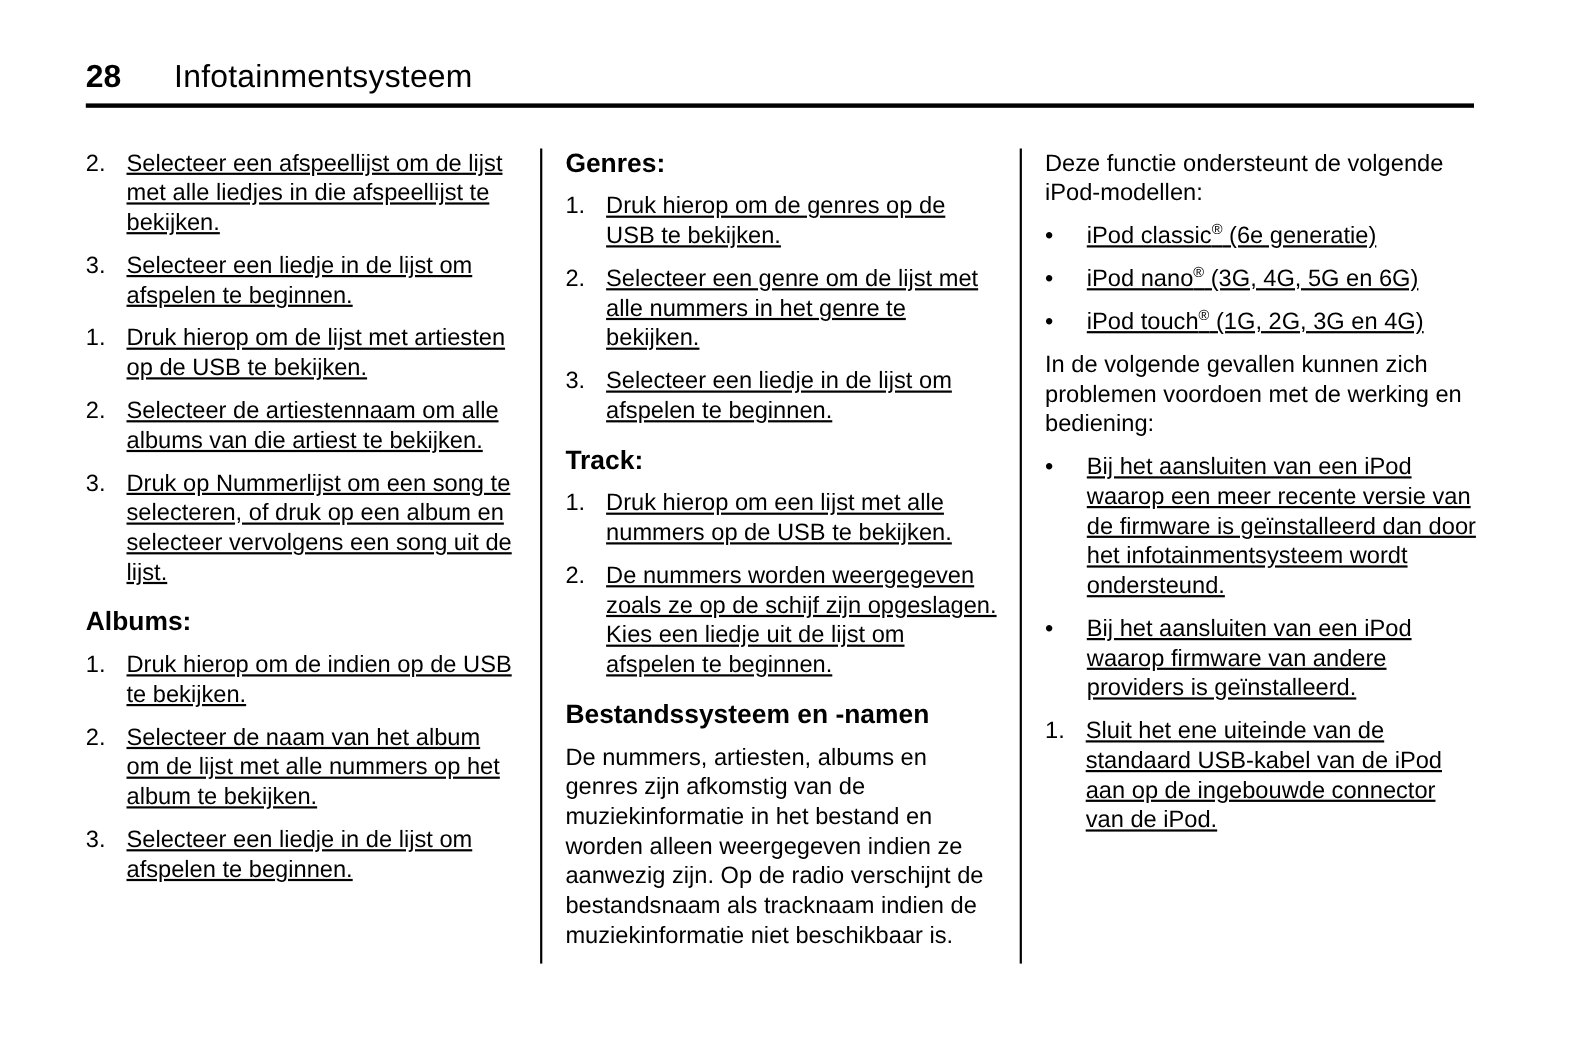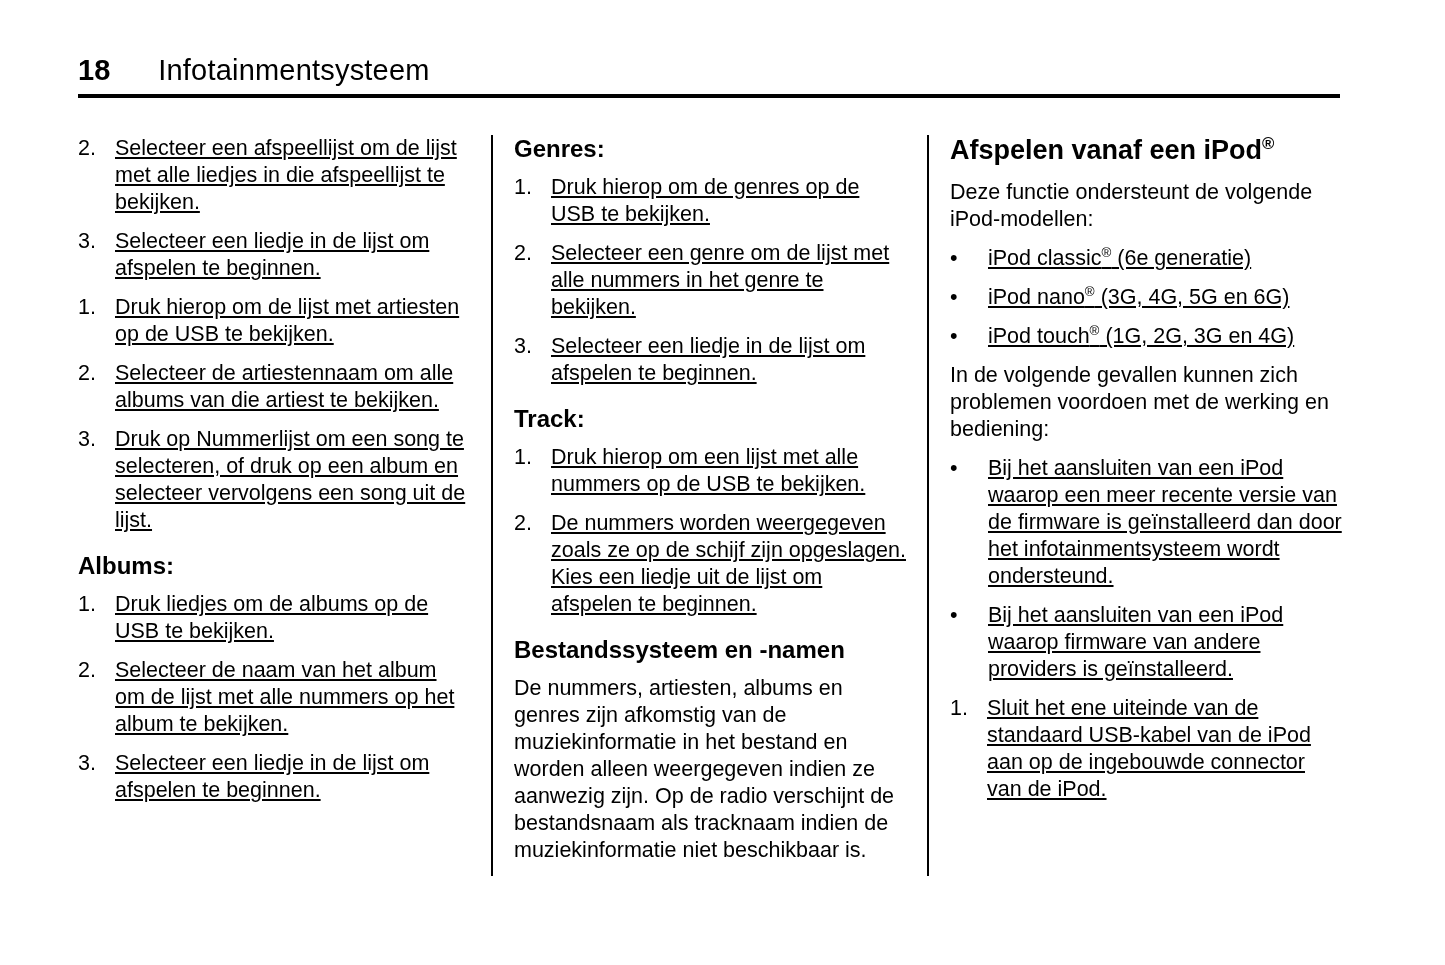--- a/index.html
+++ b/index.html
@@ -29,21 +29,21 @@
   .big-h { font-size: 27px; font-weight: bold; margin: 0 0 13px 0; line-height: 31px; }
   .para { margin: 0 0 12px 0; }
   .col > :first-child { margin-top: 0; }
   sup { font-size: 0.62em; line-height: 0; vertical-align: super; }
 </style>
 </head>
 <body>
 
 <div class="header">
   <div class="header-line">
-    <span class="page-num">18</span>
+    <span class="page-num">28</span>
     <span class="page-title">Infotainmentsysteem</span>
   </div>
   <div class="rule"></div>
 </div>
 
 <div class="content">
 
   <div class="col">
     <div class="li">
       <span class="marker">2.</span>
@@ -63,21 +63,21 @@
       <div class="li-text">Selecteer de artiestennaam om alle albums van die artiest te bekijken.</div>
     </div>
     <div class="li">
       <span class="marker">3.</span>
       <div class="li-text">Druk op Nummerlijst om een song te selecteren, of druk op een album en selecteer vervolgens een song uit de lijst.</div>
     </div>
 
     <div class="h">Albums:</div>
     <div class="li">
       <span class="marker">1.</span>
-      <div class="li-text">Druk liedjes om de albums op de USB te bekijken.</div>
+      <div class="li-text">Druk hierop om de indien op de USB te bekijken.</div>
     </div>
     <div class="li">
       <span class="marker">2.</span>
       <div class="li-text">Selecteer de naam van het album om de lijst met alle nummers op het album te bekijken.</div>
     </div>
     <div class="li">
       <span class="marker">3.</span>
       <div class="li-text">Selecteer een liedje in de lijst om afspelen te beginnen.</div>
     </div>
   </div>
@@ -109,21 +109,20 @@
       <div class="li-text">De nummers worden weergegeven zoals ze op de schijf zijn opgeslagen. Kies een liedje uit de lijst om afspelen te beginnen.</div>
     </div>
 
     <div class="h">Bestandssysteem en -namen</div>
     <p class="para">De nummers, artiesten, albums en genres zijn afkomstig van de muziekinformatie in het bestand en worden alleen weergegeven indien ze aanwezig zijn. Op de radio verschijnt de bestandsnaam als tracknaam indien de muziekinformatie niet beschikbaar is.</p>
   </div>
 
   <div class="vdiv"></div>
 
   <div class="col">
-    <div class="big-h"><span>Afspelen vanaf een iPod</span><sup>®</sup></div>
 
     <p class="para">Deze functie ondersteunt de volgende iPod-modellen:</p>
 
     <div class="li">
       <span class="bullet">•</span>
       <div class="li-text"><span>iPod classic</span><sup>®</sup><span> (6e generatie)</span></div>
     </div>
     <div class="li">
       <span class="bullet">•</span>
       <div class="li-text"><span>iPod nano</span><sup>®</sup><span> (3G, 4G, 5G en 6G)</span></div>

